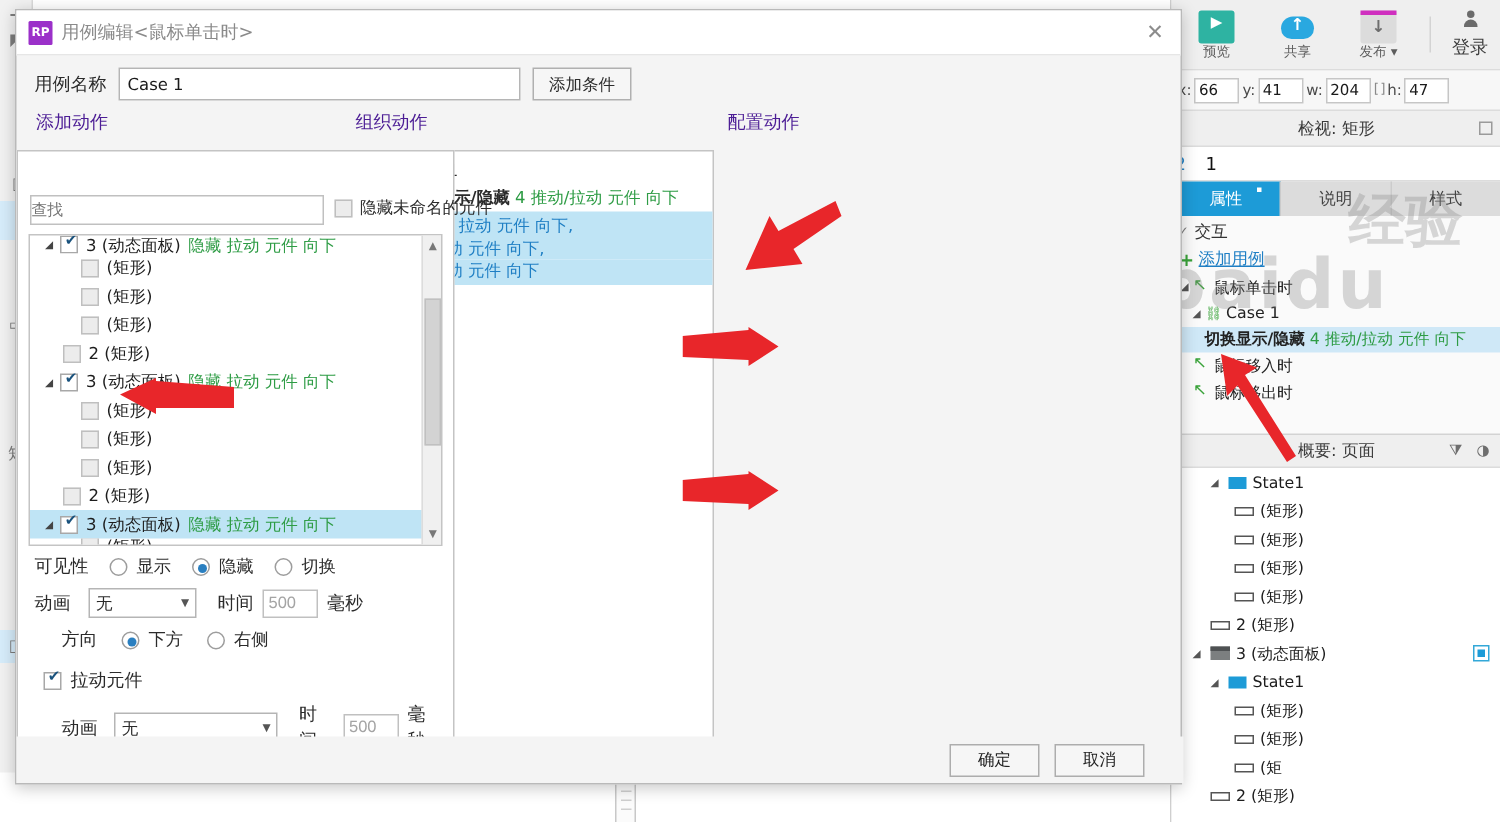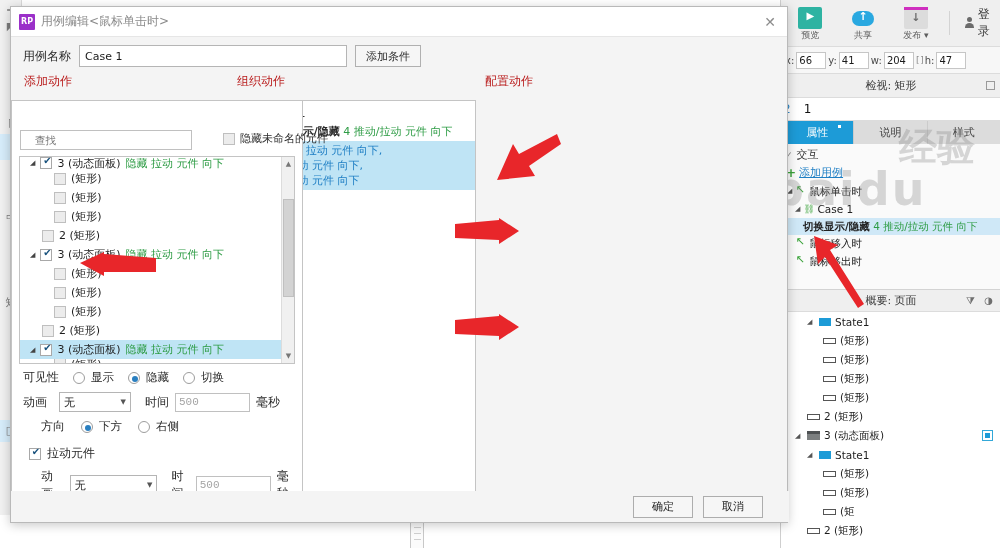--- a/index.html
+++ b/index.html
@@ -46,21 +46,21 @@
   .g-share { background:transparent; }
   .g-share:before {
     content:""; position:absolute; left:1px; top:4px; width:22px; height:15px;
     background:#29a8e0; border-radius:8px 8px 7px 7px;
   }
   .g-share:after { content:"↑"; position:absolute; left:0; right:0; top:3px; color:#fff; font-size:11px; font-weight:bold; }
   .g-publish { background:#dcdcdc; }
   .g-publish:before { content:""; position:absolute; left:0; top:0; width:24px; height:3px; background:#cf2fbf; }
   .g-publish:after { content:"↓"; position:absolute; left:0; right:0; top:4px; color:#6d6d6d; font-size:11px; font-weight:bold; }
   .tb-div { width:1px; height:24px; background:#d3d3d3; }
-  .tb-login { display:flex; align-items:center; gap:4px; color:#3c3c3c; font-size:12px; }
+  .tb-login { display:flex; align-items:center; gap:4px; color:#3c3c3c; font-size:12px;flex-direction:column; }
   .person-ico { width:10px; height:12px; position:relative; }
   .person-ico:before { content:""; position:absolute; left:3px; top:0; width:5px; height:5px; border-radius:50%; background:#6b6b6b; }
   .person-ico:after { content:""; position:absolute; left:0.5px; top:6px; width:9px; height:5px; border-radius:5px 5px 0 0; background:#6b6b6b; }
 
   .rp-coords {
     position:absolute; left:0; top:47px; width:220px; height:27px;
     background:#f7f7f7; border-bottom:1px solid #dcdcdc;
     display:flex; align-items:center; padding:0 4px; gap:2px; font-size:10px; color:#4a4a4a;
   }
   .cf-lbl { color:#4a4a4a; }
@@ -146,21 +146,21 @@
   .case-input {
     width:268px; height:22px; border:1px solid #b5b5b5; background:#fff;
     font-size:11px; padding:0 5px; color:#1a1a1a; font-family:inherit;
   }
   .btn {
     height:22px; min-width:62px; padding:0 10px; background:#f6f6f6;
     border:1px solid #b0b0b0; font-size:11px; color:#2b2b2b; font-family:inherit;text-align:center;
   }
 
   .col-heads { position:relative; height:18px; }
-  .col-head { position:absolute; font-size:12px; color:#b91c1c; }
+  .col-head { position:absolute; font-size:12px; color:#4c1d95; }
 
   .panels { position:absolute; left:0; top:93px; width:778px; height:393px; }
   .panel-box { position:absolute; background:#fff; border:1px solid #c4c4c4; }
   #panelAdd   { left:12px;  top:0; width:205px; height:393px; }
   #panelOrg   { left:226px; top:0; width:239px; height:393px; }
   #panelCfg   { left:474px; top:0; width:292px; height:393px; background:#f4f4f4; border:none; }
 
   
   .tree { position:absolute; left:0; top:0; right:14px; bottom:0; overflow:hidden; padding-top:5px; }
   .tr { display:flex; align-items:center; height:21px; font-size:11.5px; color:#1f1f1f; }
@@ -178,34 +178,34 @@
 
   
   .org { position:absolute; inset:0; padding-top:4px; }
   .org-row { display:flex; align-items:flex-start; gap:4px; font-size:11px; padding:2px 4px; }
   .org-row.hl { background:#bfe4f5; }
   .bolt { color:#3aa33a; font-size:11px; line-height:13px; }
   .case-ico { color:#2aa0c8; font-size:10px; line-height:13px; }
 
   
   .cfg-lab { font-size:12px; color:#2b2b2b; }
-  .search-in { width:172px; height:20px; border:1px solid #c0c0c0; background:#fff; font-size:10.5px; padding:0 14px; color:#999; font-family:inherit; }
+  .search-in { width:196px; height:20px; border:1px solid #c0c0c0; background:#fff; font-size:10.5px; padding:0 0; color:#999; font-family:inherit; }
   .chk { width:12px; height:12px; border:1px solid #a8a8a8; background:#fff; display:inline-block; position:relative; flex:0 0 12px; }
   .chk.dim { background:#ececec; border-color:#bfbfbf; }
   .chk.on:after { content:"✔"; position:absolute; left:0; top:-3px; width:12px; text-align:center; font-size:10px; color:#19527d; }
   .el-list { position:absolute; left:0; top:56px; width:292px; height:208px; background:#fff; border:1px solid #c4c4c4; overflow:hidden; }
   .el-row { display:flex; align-items:center; gap:5px; height:19px; font-size:11px; color:#1d1d1d; }
   .el-row.sel { background:#bfe4f5; }
   .opt-area { position:absolute; left:0; top:268px; width:292px; }
   .orow { display:flex; align-items:center; gap:6px; padding:3px 0 3px 4px; font-size:11.5px; }
   .radio { width:12px; height:12px; border:1px solid #9d9d9d; border-radius:50%; background:#fff; position:relative; flex:0 0 12px; }
   .radio.on:after { content:""; position:absolute; left:3px; top:3px; width:6px; height:6px; border-radius:50%; background:#2a7fc0; }
   .sel-box { height:20px; border:1px solid #b5b5b5; background:#fff; font-size:11px; display:flex; align-items:center; padding:0 4px; position:relative; }
   .sel-box .arw { position:absolute; right:4px; font-size:7px; color:#555; }
-  .num-in { width:75px; height:19px; border:1px solid #c0c0c0; background:#fff; font-size:11px; color:#a4a4a4; padding:0 3px; font-family:Liberation Mono, monospace; }
+  .num-in { width:37px; height:19px; border:1px solid #c0c0c0; background:#fff; font-size:11px; color:#a4a4a4; padding:0 3px; font-family:Liberation Sans, sans-serif; }
 
   .dlg-foot { position:absolute; left:0; bottom:0; width:778px; height:31px; background:#f4f4f4; display:flex; align-items:center; justify-content:flex-end; gap:10px; padding-right:26px; }
   .foot-btn { width:60px; height:22px; background:#f6f6f6; border:1px solid #adadad; font-size:11px; font-family:inherit; color:#222; }
 
   
   .arrow { position:absolute; pointer-events:none; }
 
   
   .wm { position:absolute; pointer-events:none; color:rgba(130,130,130,.30); font-weight:bold; }
 </style>

